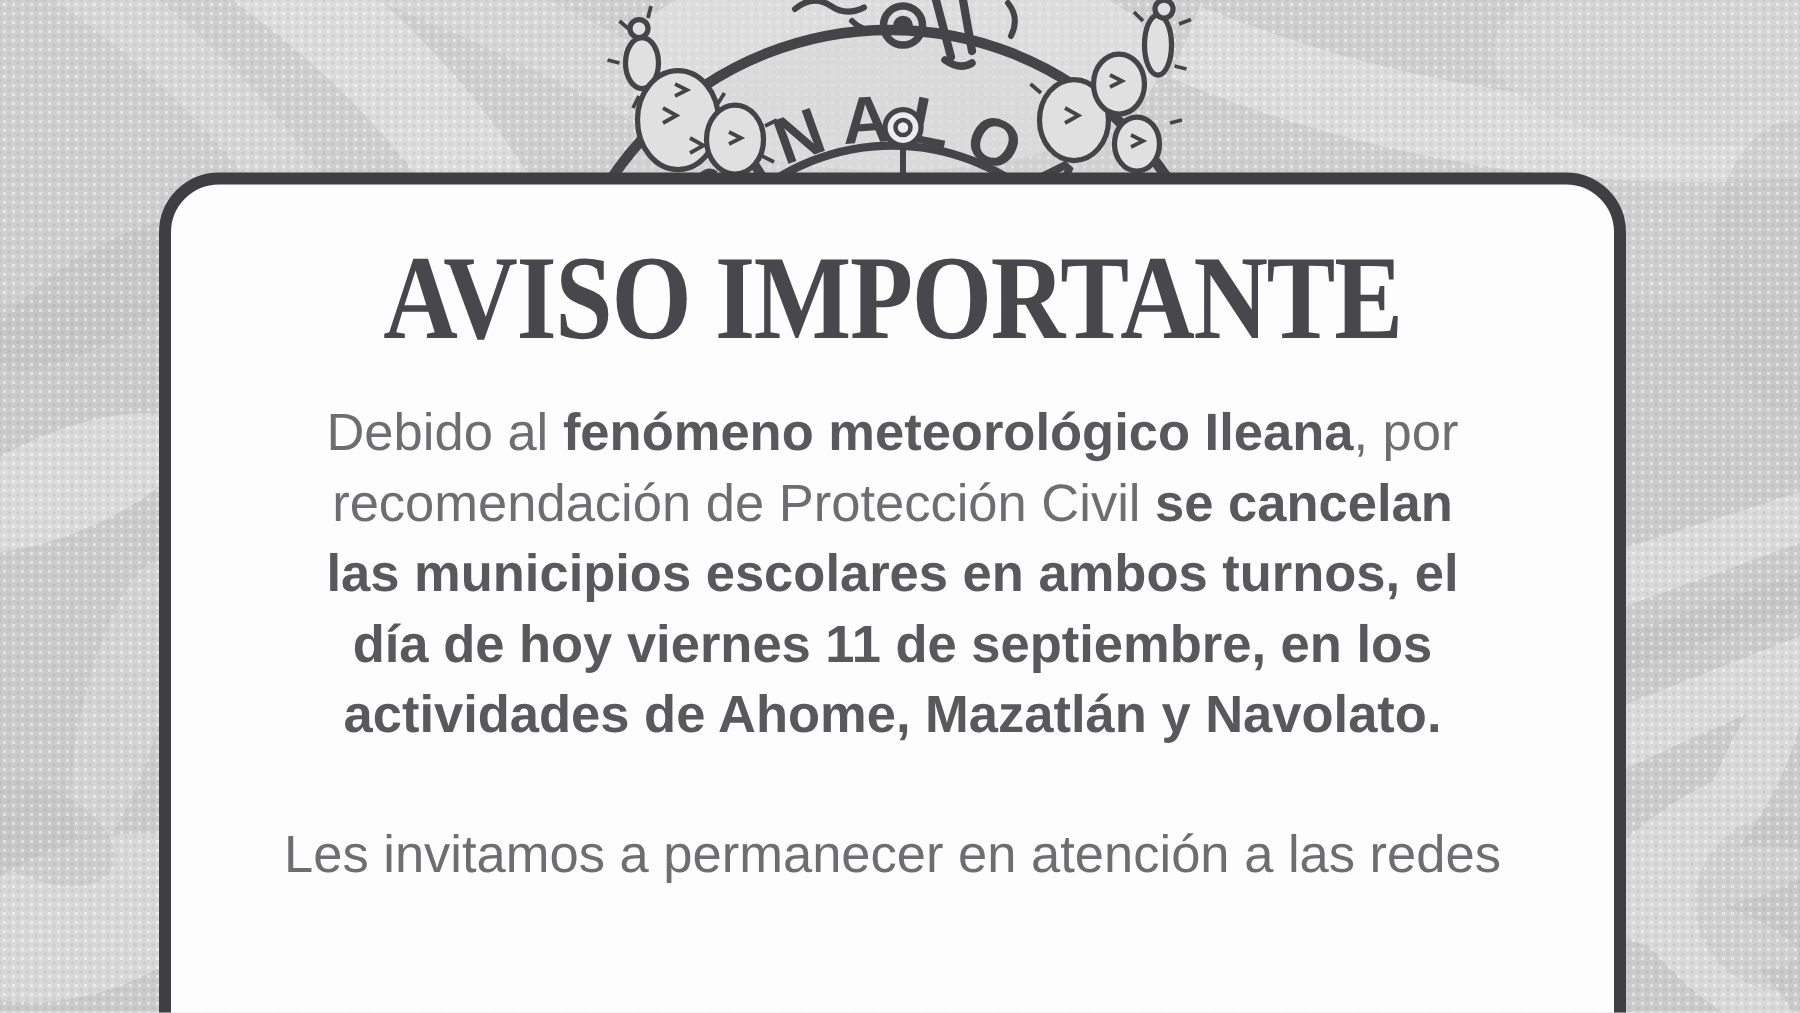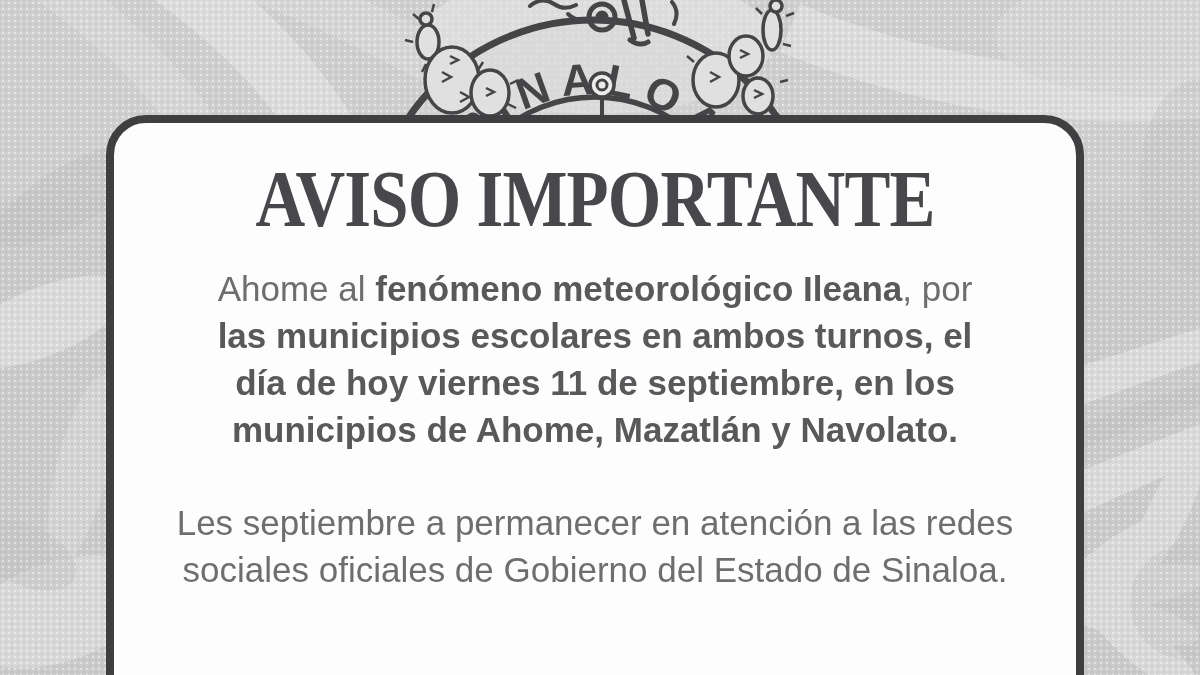--- a/index.html
+++ b/index.html
@@ -106,25 +106,25 @@
       <circle cx="396" cy="6" r="6"></circle>
       <path d="M330 72 l9 5 l-9 5 M360 50 l8 4 l-8 4 M374 90 l8 4 l-8 4" fill="none" stroke-width="2.5"></path>
       <path d="M396 -4 l2 -6 M406 16 l8 -3 M382 14 l-6 -6 M403 44 l8 2 M400 82 l8 -2 M395 112 l6 6 M314 62 l-7 -6" fill="none" stroke-width="2.5"></path>
     </g>
   </svg>
 
   <div class="card">
     <div class="card-content">
       <h1 class="title">AVISO IMPORTANTE</h1>
       <div class="para para1">
-          <div class="tline"><span>Ahome al </span><span class="b">fenómeno meteorológico Ileana</span><span>, por</span></div>
+          <div class="tline"><span>Debido al </span><span class="b">fenómeno meteorológico Ileana</span><span>, por</span></div>
+          <div class="tline"><span>recomendación de Protección Civil </span><span class="b">se cancelan</span></div>
           <div class="tline"><span class="b">las municipios escolares en ambos turnos, el</span></div>
           <div class="tline"><span class="b">día de hoy viernes 11 de septiembre, en los</span></div>
-          <div class="tline"><span class="b">municipios de Ahome, Mazatlán y Navolato.</span></div>
+          <div class="tline"><span class="b">actividades de Ahome, Mazatlán y Navolato.</span></div>
         </div>
       <div class="para para2">
-          <div class="tline"><span>Les septiembre a permanecer en atención a las redes</span></div>
-          <div class="tline"><span>sociales oficiales de Gobierno del Estado de Sinaloa.</span></div>
+          <div class="tline"><span>Les invitamos a permanecer en atención a las redes</span></div>
         </div>
     </div>
   </div>
 
 </div>
 
 </body></html>

